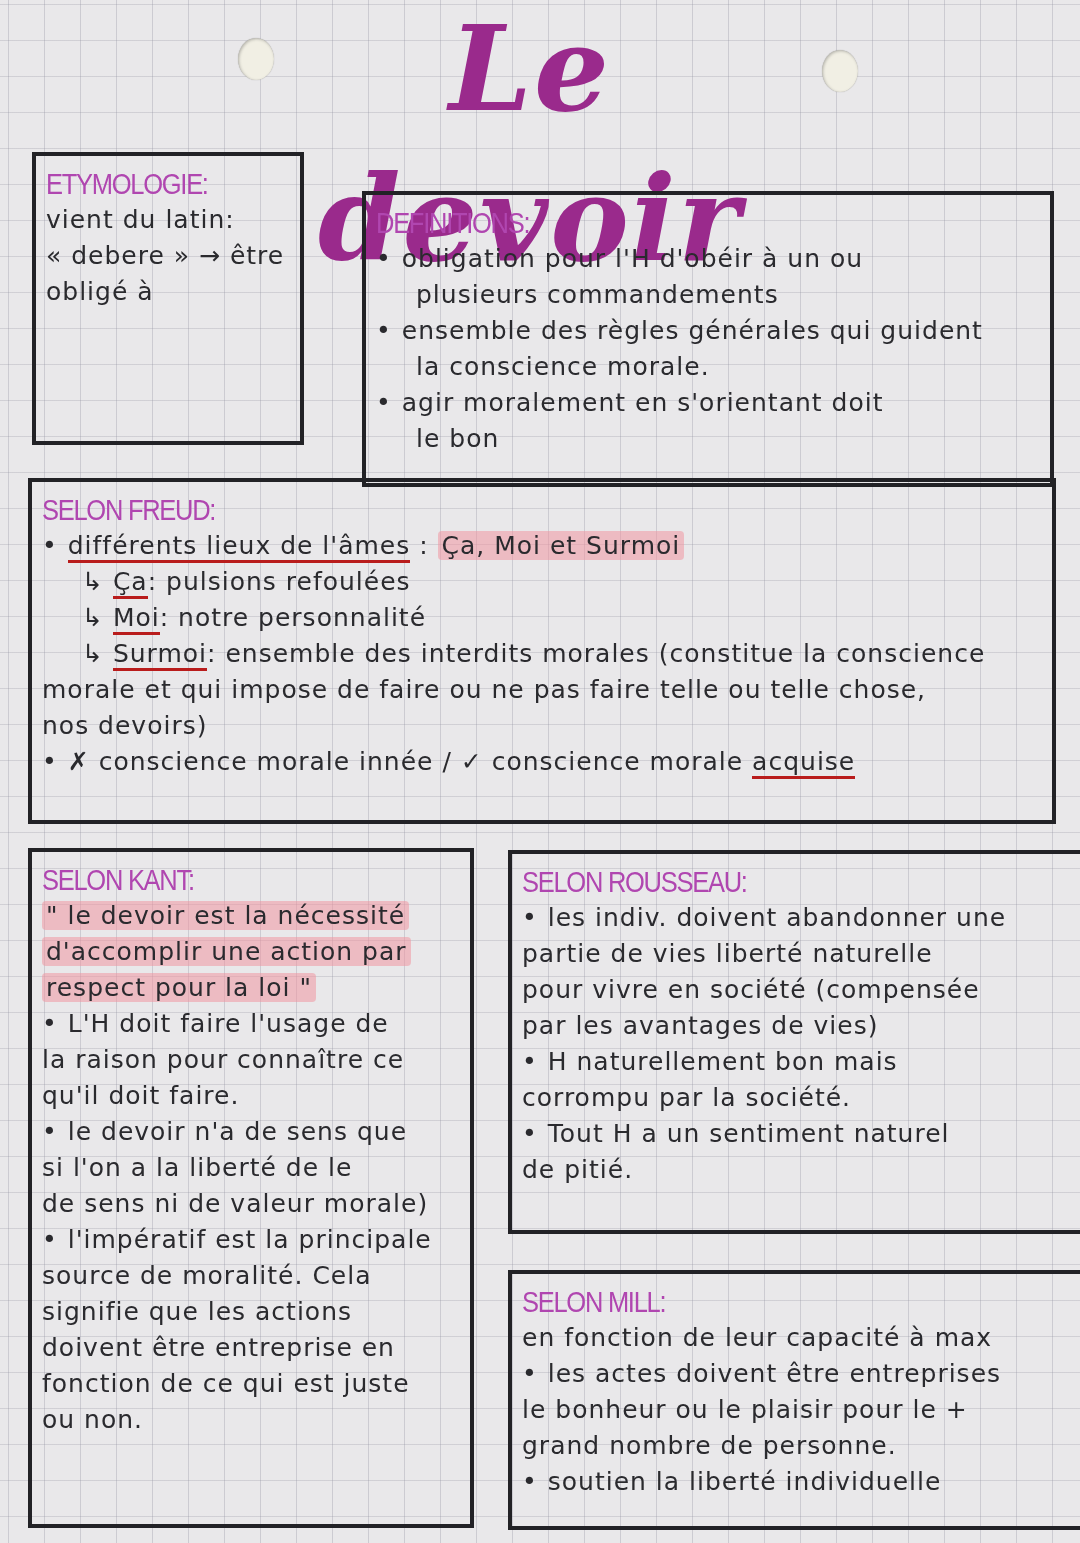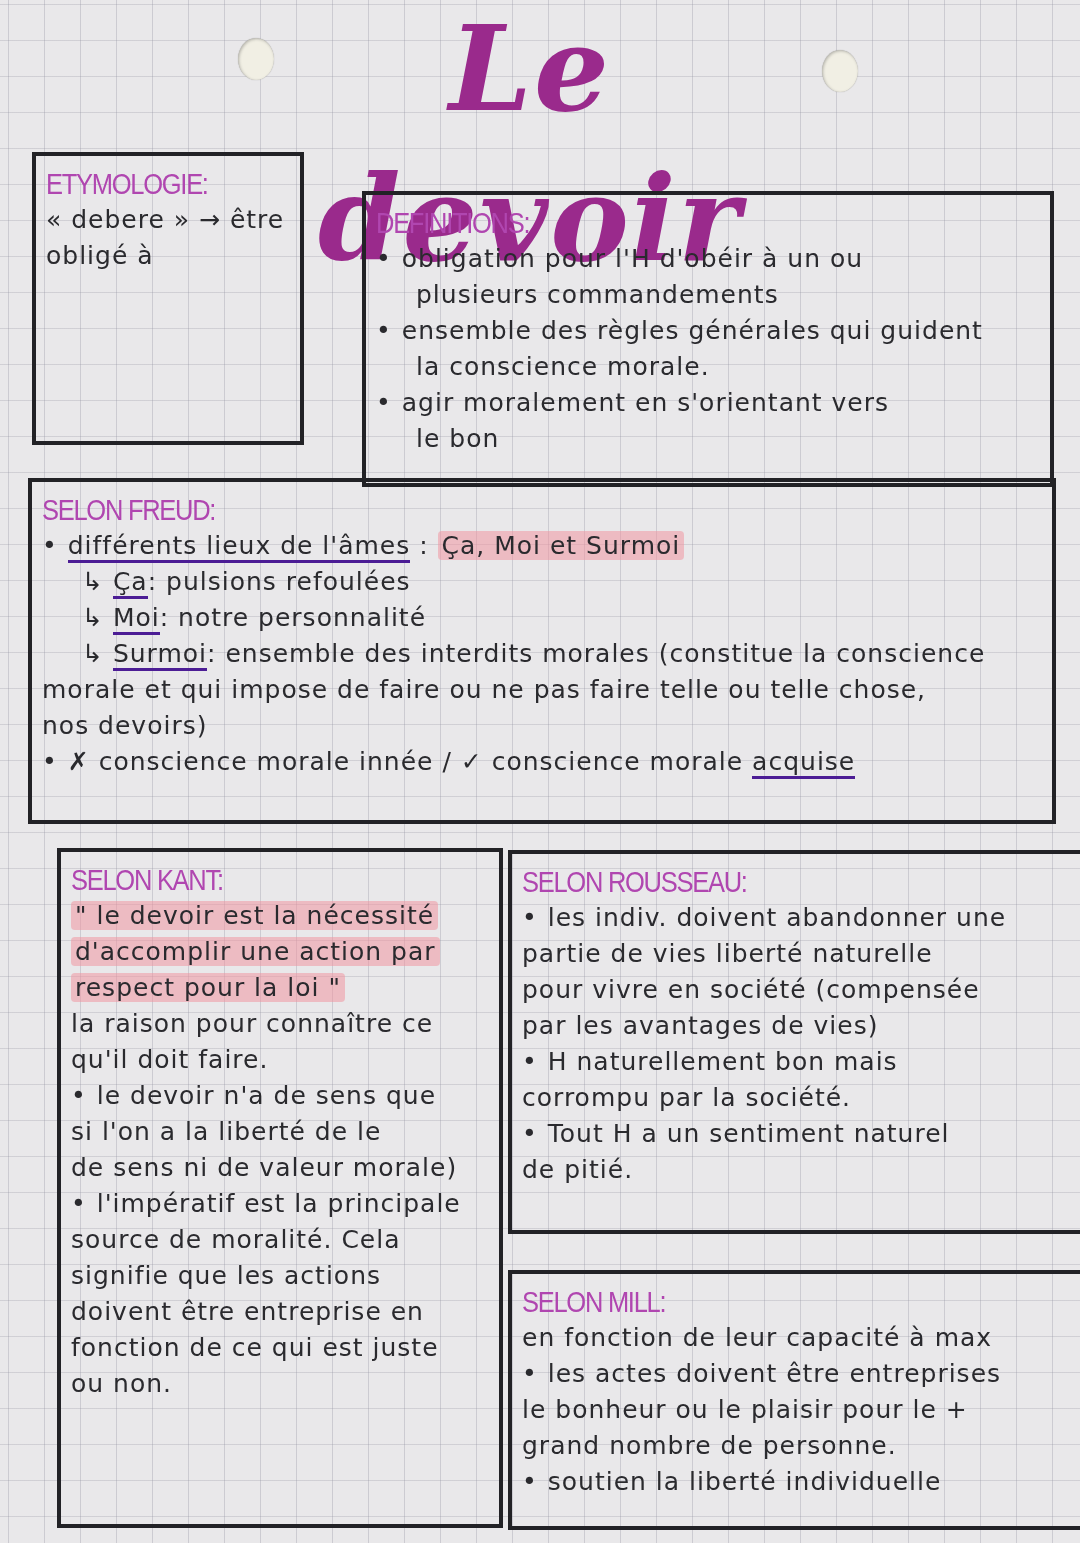--- a/index.html
+++ b/index.html
@@ -31,63 +31,65 @@
   .heading {
     color:#b046b0; font-family:"Liberation Sans Narrow","Liberation Sans", sans-serif;
     font-size:30px; letter-spacing:-1.5px; line-height:36px; display:block;
     transform:scaleX(0.85); transform-origin:left;
   }
   .line {
     font-size:25px; line-height:36px; letter-spacing:1px; white-space:nowrap;
     display:block;
   }
   .bullet::before { content:"•"; margin-right:10px; }
-  .ul { border-bottom:3px solid #4c1d95; }
+  .ul { border-bottom:3px solid #b91c1c; }
   .hl { background:rgba(240,150,160,0.55); border-radius:4px; padding:0 4px; }
   .indent { padding-left:40px; }
 </style>
 </head>
 <body>
 
 <div class="title">Le devoir</div>
 <div class="hole" style="left:238px;top:38px;"></div>
 <div class="hole" style="left:822px;top:50px;"></div>
 
 <div class="box" style="left:32px;top:152px;width:272px;height:293px;">
   <span class="heading">ETYMOLOGIE:</span>
+  <span class="line">vient du latin:</span>
   <span class="line">« debere » → être</span>
   <span class="line">obligé à</span>
 </div>
 
 <div class="box" style="left:362px;top:160px;width:692px;height:296px;margin-top:31px;">
   <span class="heading">DEFINITIONS:</span>
   <span class="line bullet">obligation pour l'H d'obéir à un ou</span>
   <span class="line indent">plusieurs commandements</span>
   <span class="line bullet">ensemble des règles générales qui guident</span>
   <span class="line indent">la conscience morale.</span>
-  <span class="line bullet">agir moralement en s'orientant vers</span>
+  <span class="line bullet">agir moralement en s'orientant doit</span>
   <span class="line indent">le bon</span>
 </div>
 
 <div class="box" style="left:28px;top:478px;width:1028px;height:346px;">
   <span class="heading">SELON FREUD:</span>
   <span class="line bullet"><span class="ul">différents lieux de l'âmes</span> : <span class="hl">Ça, Moi et Surmoi</span></span>
   <span class="line indent">↳ <span class="ul">Ça</span><span>: pulsions refoulées</span></span>
   <span class="line indent">↳ <span class="ul">Moi</span><span>: notre personnalité</span></span>
   <span class="line indent">↳ <span class="ul">Surmoi</span><span>: ensemble des interdits morales (constitue la conscience</span></span>
   <span class="line">morale et qui impose de faire ou ne pas faire telle ou telle chose,</span>
   <span class="line">nos devoirs)</span>
   <span class="line bullet"><span>✗ conscience morale innée / ✓ conscience morale</span> <span class="ul">acquise</span></span>
 </div>
 
-<div class="box" style="left:28px;top:848px;width:446px;height:680px;margin-left:29px;">
+<div class="box" style="left:28px;top:848px;width:446px;height:680px;">
   <span class="heading">SELON KANT:</span>
   <span class="line"><span class="hl">" le devoir est la nécessité</span></span>
   <span class="line"><span class="hl">d'accomplir une action par</span></span>
   <span class="line"><span class="hl">respect pour la loi "</span></span>
+  <span class="line bullet">L'H doit faire l'usage de</span>
   <span class="line">la raison pour connaître ce</span>
   <span class="line">qu'il doit faire.</span>
   <span class="line bullet">le devoir n'a de sens que</span>
   <span class="line">si l'on a la liberté de le</span>
   <span class="line">de sens ni de valeur morale)</span>
   <span class="line bullet">l'impératif est la principale</span>
   <span class="line">source de moralité. Cela</span>
   <span class="line">signifie que les actions</span>
   <span class="line">doivent être entreprise en</span>
   <span class="line">fonction de ce qui est juste</span>

